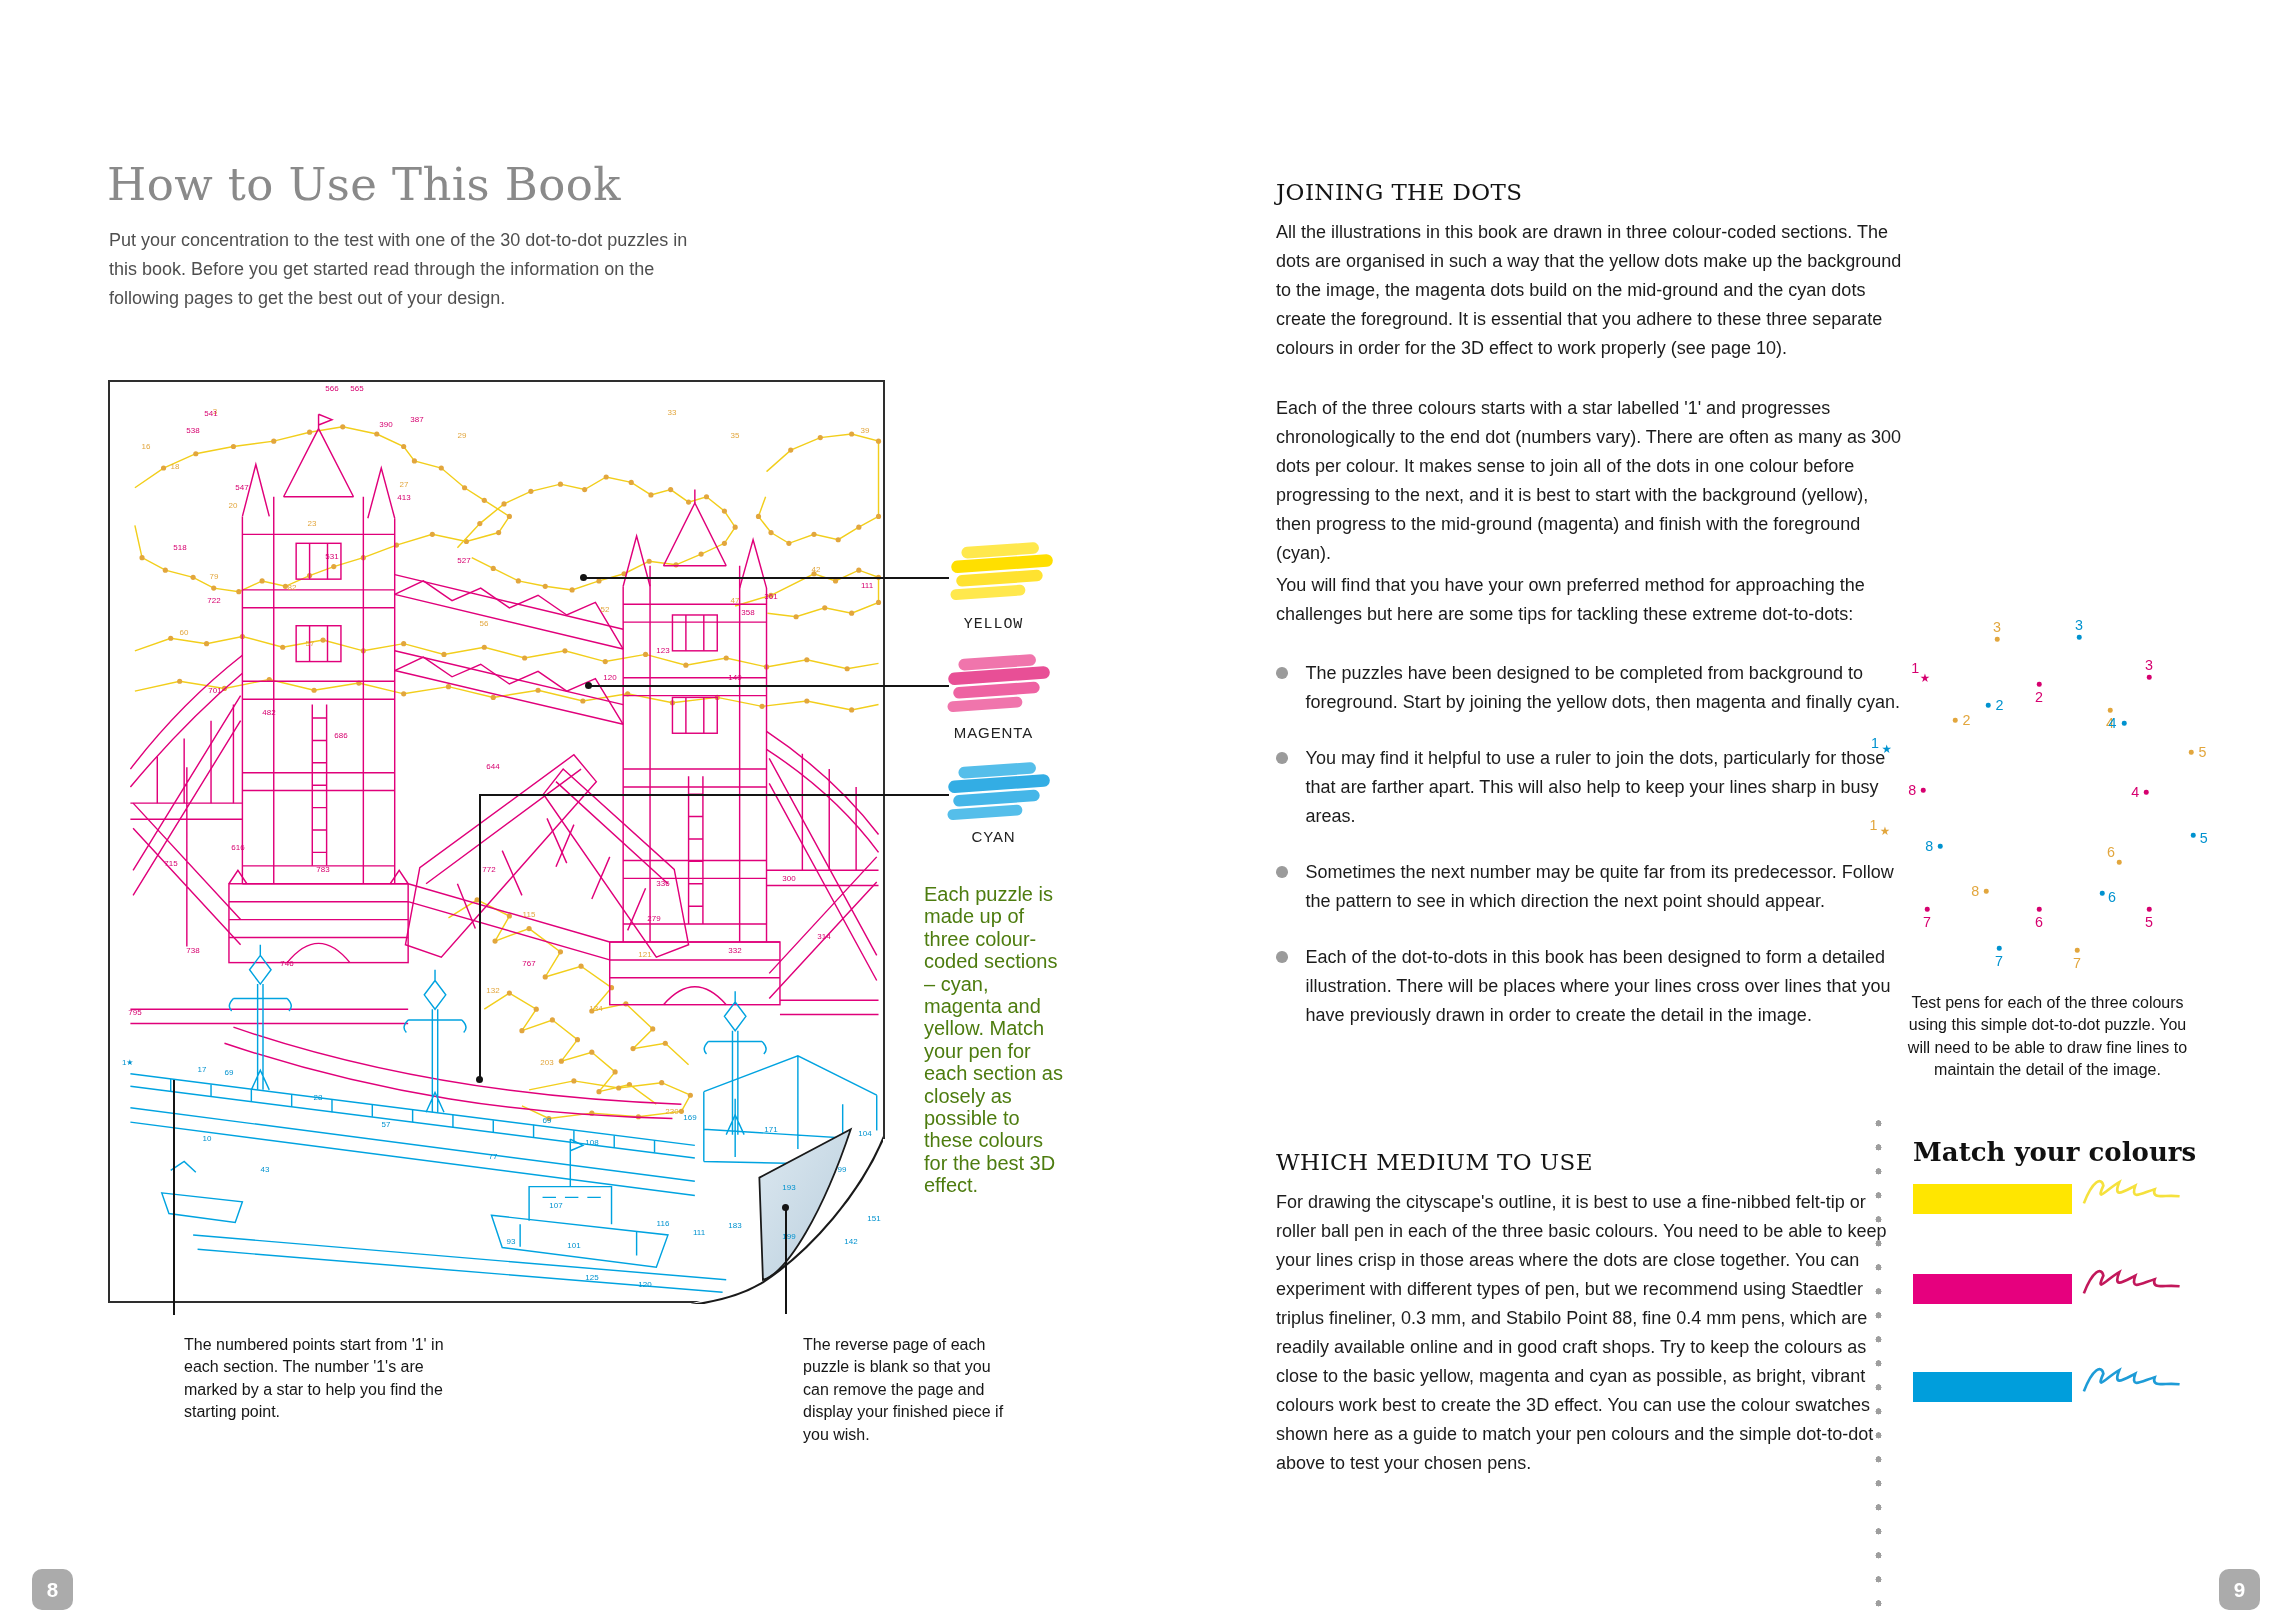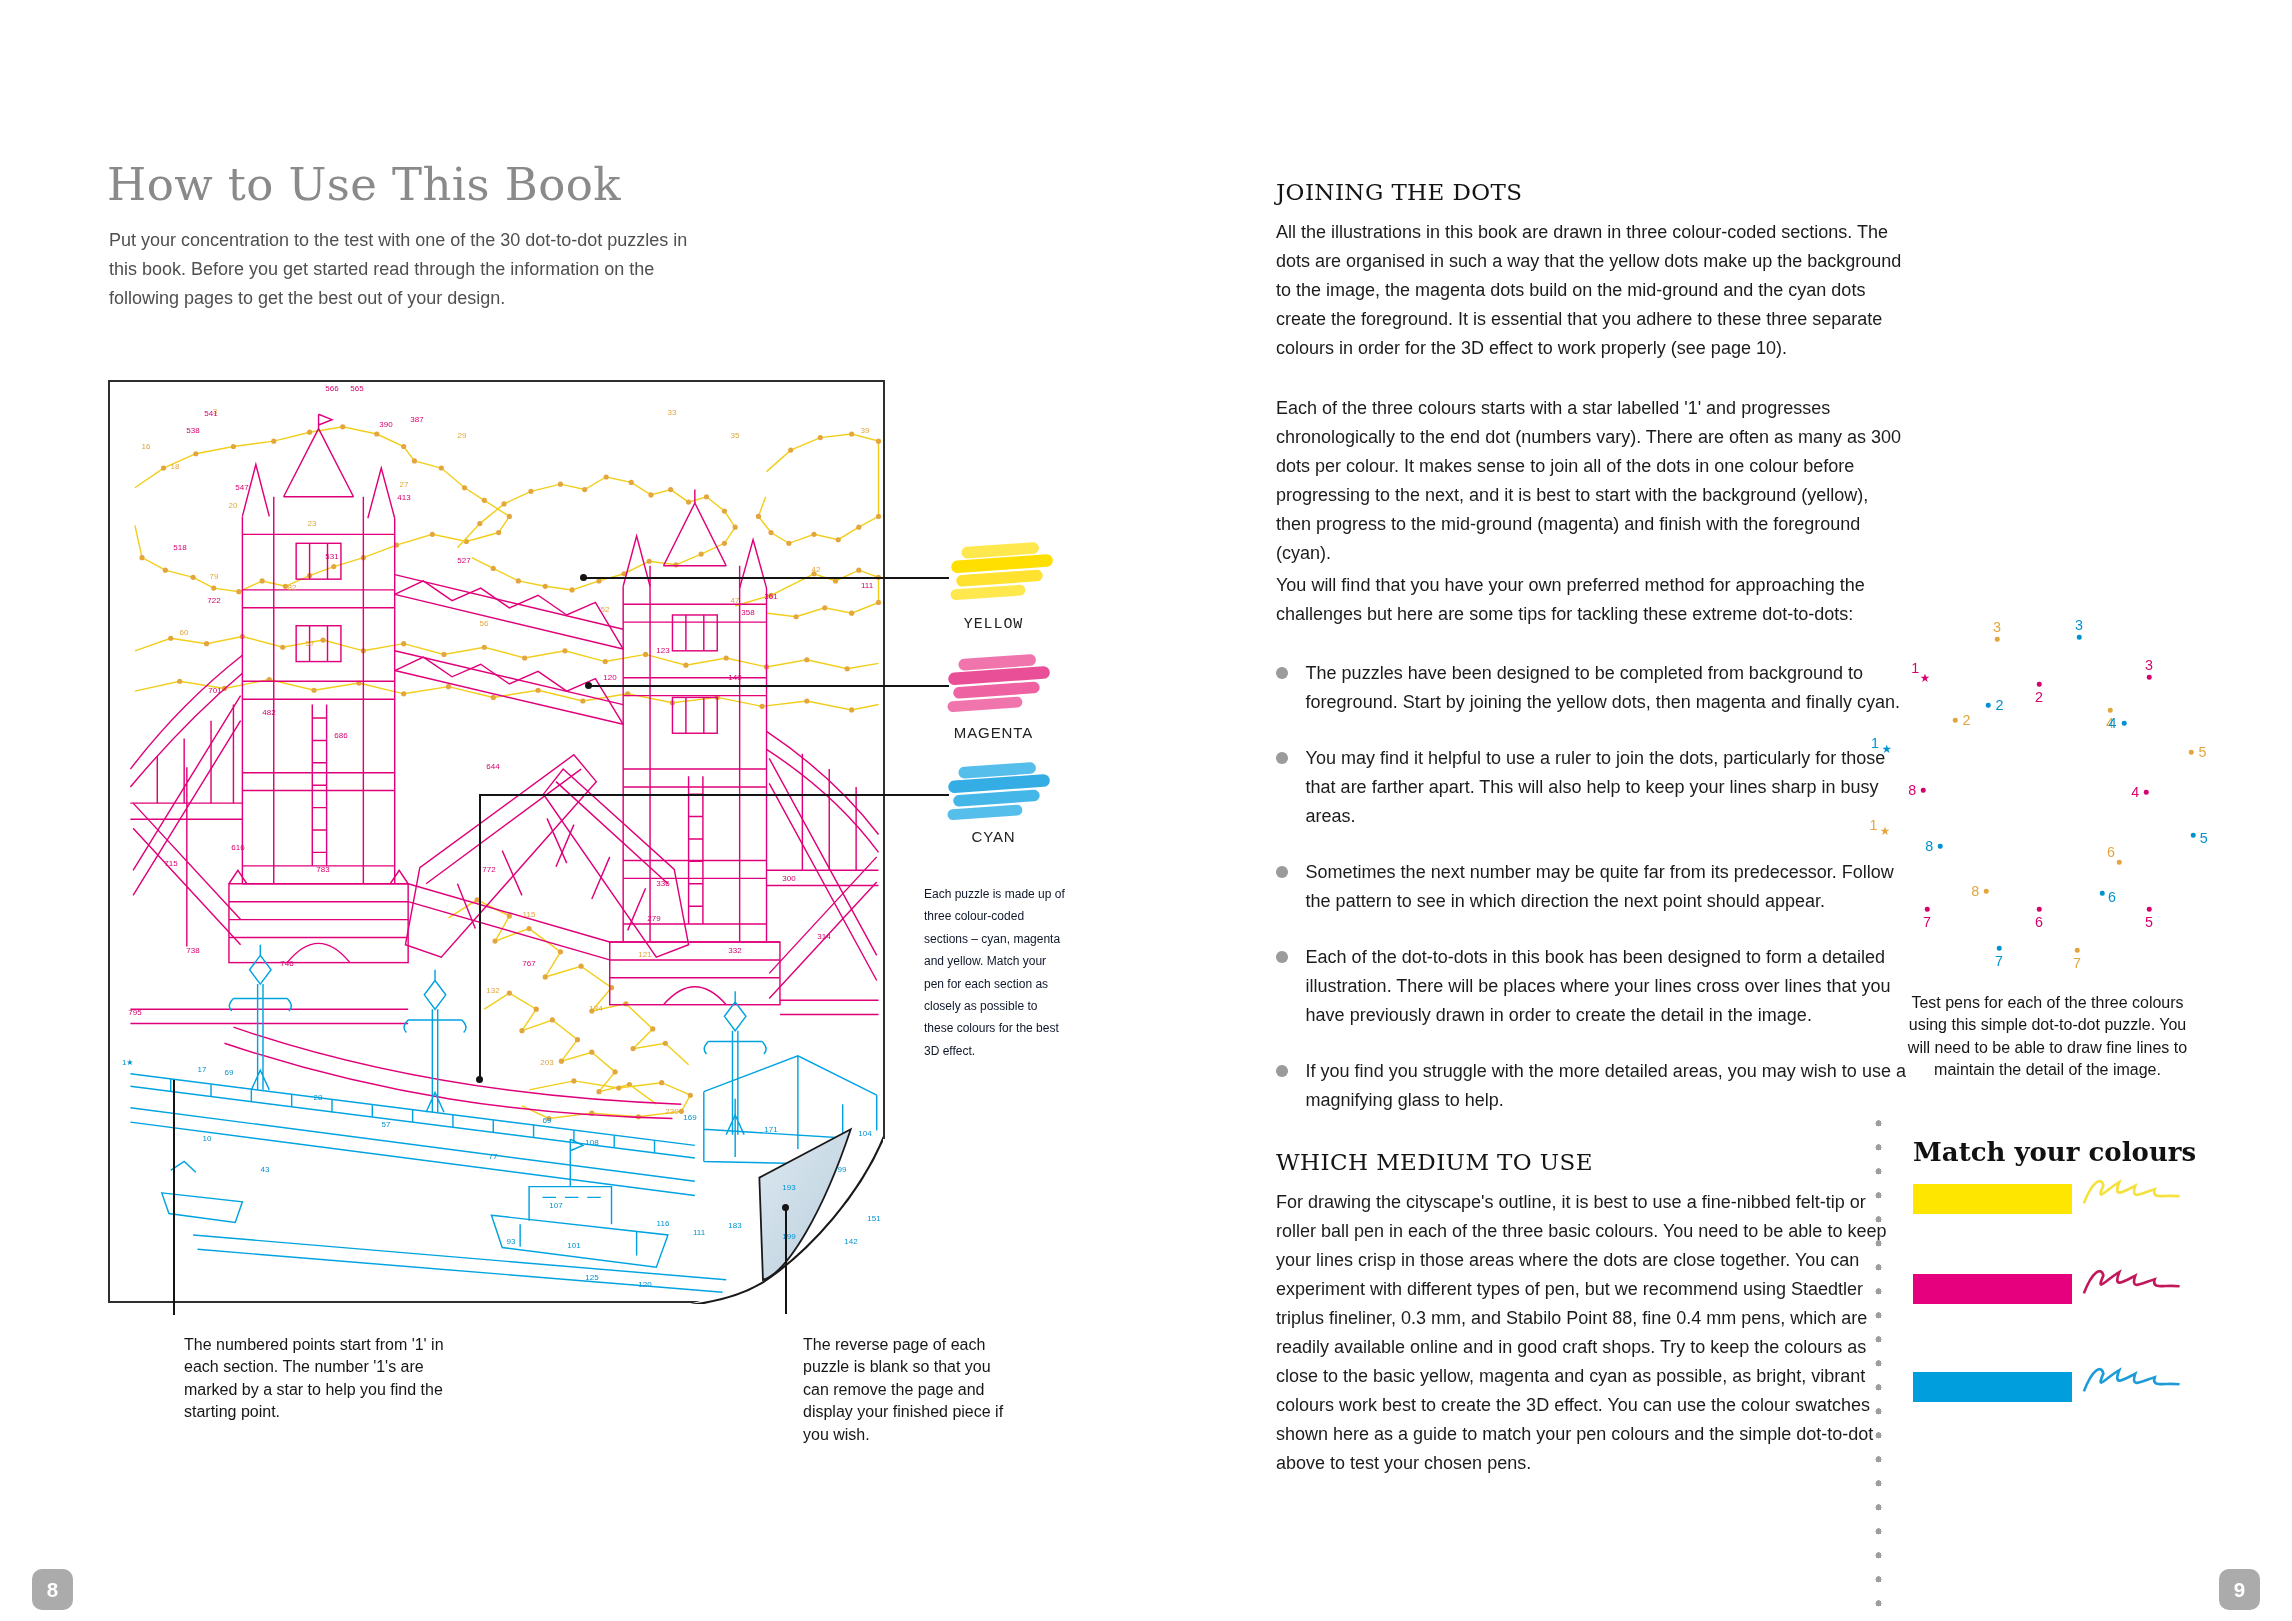--- a/index.html
+++ b/index.html
@@ -18,22 +18,22 @@
   .bdr-left{left:108px;top:380px;width:1.8px;height:923px;}
   .bdr-right{left:883px;top:380px;width:1.8px;height:759px;}
   .bdr-bottom{left:108px;top:1301px;width:602px;height:1.8px;}
 
   .lead{position:absolute;background:#141414;}
   .lead-dot{position:absolute;width:7.2px;height:7.2px;border-radius:50%;background:#141414;}
 
   .swatch{position:absolute;}
   .swatch-label{position:absolute;width:125px;text-align:center;font-size:15px;
     letter-spacing:0.9px;color:#222;}
-  .side-caption{position:absolute;left:924px;top:883px;width:145px;font-size:12px;
-    line-height:22.4px;color:#0f172a;}
+  .side-caption{position:absolute;left:924px;top:883px;width:145px;font-size:20px;
+    line-height:22.4px;color:#4d7c0f;}
   .foot-caption{position:absolute;font-size:16px;line-height:22.4px;color:#161616;}
   #art-numbers{position:absolute;left:0;top:0;width:775px;height:922px;pointer-events:none;}
   #art-numbers span{position:absolute;font-size:8px;line-height:8px;transform:translate(-50%,-50%);}
 
   
   .sec-head{position:absolute;font-family:"DejaVu Serif",serif;font-size:23px;
     color:#141414;letter-spacing:0.4px;}
   .body-col{position:absolute;left:1276px;width:631px;font-size:18px;line-height:29px;color:#1c1c1c;}
   .tip-row{display:flex;margin-bottom:27px;}
   .tip-bullet{flex:0 0 11.6px;width:11.6px;height:11.6px;border-radius:50%;background:#9b9b9b;
@@ -337,24 +337,20 @@
         <span class="tip-text">You may find it helpful to use a ruler to join the dots, particularly for those that are farther apart. This will also help to keep your lines sharp in busy areas.</span>
       </div>
       <div class="tip-row">
         <span class="tip-bullet"></span>
         <span class="tip-text">Sometimes the next number may be quite far from its predecessor. Follow the pattern to see in which direction the next point should appear.</span>
       </div>
       <div class="tip-row">
         <span class="tip-bullet"></span>
         <span class="tip-text">Each of the dot-to-dots in this book has been designed to form a detailed illustration. There will be places where your lines cross over lines that you have previously drawn in order to create the detail in the image.</span>
       </div>
-      <div class="tip-row">
-        <span class="tip-bullet"></span>
-        <span class="tip-text">If you find you struggle with the more detailed areas, you may wish to use a magnifying glass to help.</span>
-      </div>
     </div>
 
   <div class="sec-head" style="left:1276px;top:1149px;">WHICH MEDIUM TO USE</div>
   <div class="body-col" style="top:1188px;">For drawing the cityscape's outline, it is best to use a fine-nibbed felt-tip or roller ball pen in each of the three basic colours. You need to be able to keep your lines crisp in those areas where the dots are close together. You can experiment with different types of pen, but we recommend using Staedtler triplus fineliner, 0.3 mm, and Stabilo Point 88, fine 0.4 mm pens, which are readily available online and in good craft shops. Try to keep the colours as close to the basic yellow, magenta and cyan as possible, as bright, vibrant colours work best to create the 3D effect. You can use the colour swatches shown here as a guide to match your pen colours and the simple dot-to-dot above to test your chosen pens.</div>
 
   <div id="test-puzzle">
       <div class="tp-dot" style="left: 130px; top: 17px;">
         <span class="tp-pip" style="background-color: rgb(226, 166, 61); color: rgb(226, 166, 61);"></span>
         <span class="tp-num" style="color: rgb(226, 166, 61); left: 0px; top: -12.5px;">3</span>
       </div>

